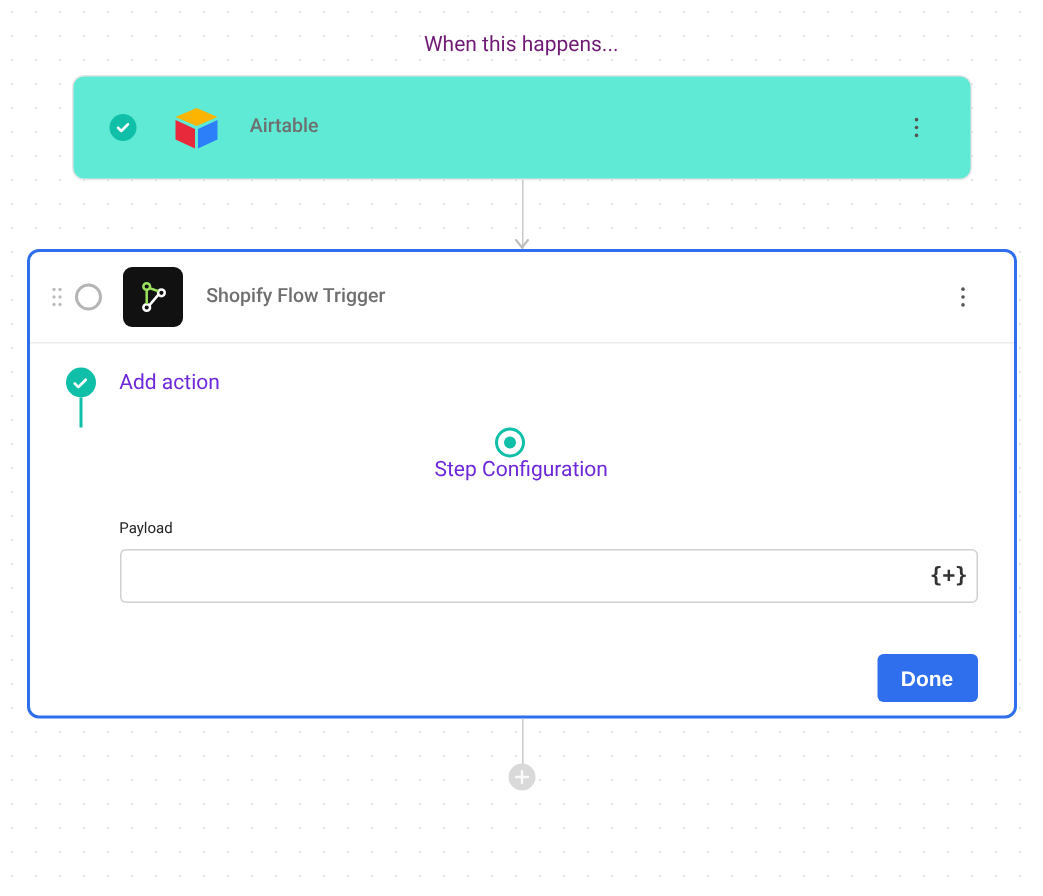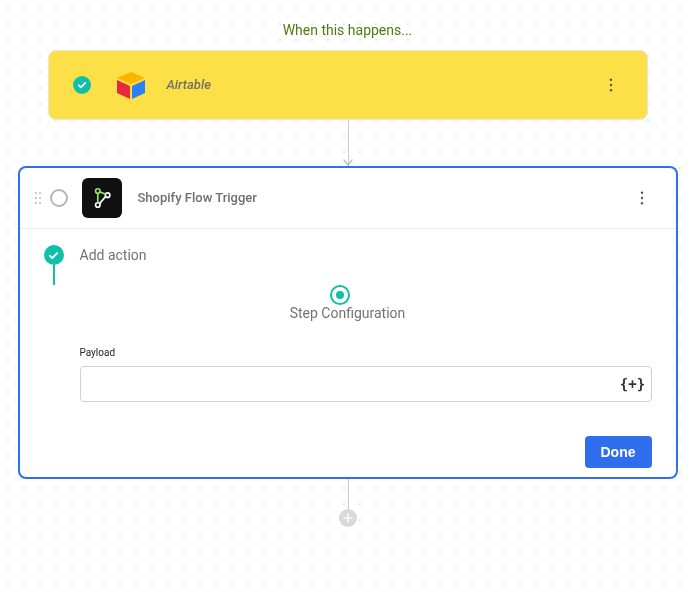--- a/index.html
+++ b/index.html
@@ -15,35 +15,34 @@
   }
   .canvas {
     position: relative;
     width: 100%;
     height: 100%;
     padding-top: 22px;
   }
   .section-label {
     text-align: center;
     font-size: 14px;
-    color: #4d7c0f;
+    color: #701a75;
     margin-bottom: 12px;
   }
   .trigger-card {
     width: 600px;
     margin: 0 auto;
-    background: #fde047;
+    background: #5eead4;
     border: 1px solid #e6e6e6;
     border-radius: 8px;
     padding: 14px 24px 14px 24px;
     display: flex;
     align-items: center;
     position: relative;
     box-shadow: 0 1px 2px rgba(0,0,0,0.02);
-    font-style: italic;
   }
   .trigger-card .status-badge {
     width: 18px;
     height: 18px;
     border-radius: 50%;
     background: #0fbfa8;
     display: flex;
     align-items: center;
     justify-content: center;
     margin-right: 20px;
@@ -192,21 +191,21 @@
     position:absolute;
     left: 9px;
     top: 22px;
     width: 2px;
     height: 20px;
     background:#0fbfa8;
     z-index:1;
   }
   .step-label {
     font-size: 14px;
-    color: #737373;
+    color: #6d28d9;
   }
 
   .field-label {
     font-size: 10px;
     color:#222;
     margin: 16px 0 8px 36px;
   }
   .input-wrap {
     position: relative;
     margin-left: 36px;

